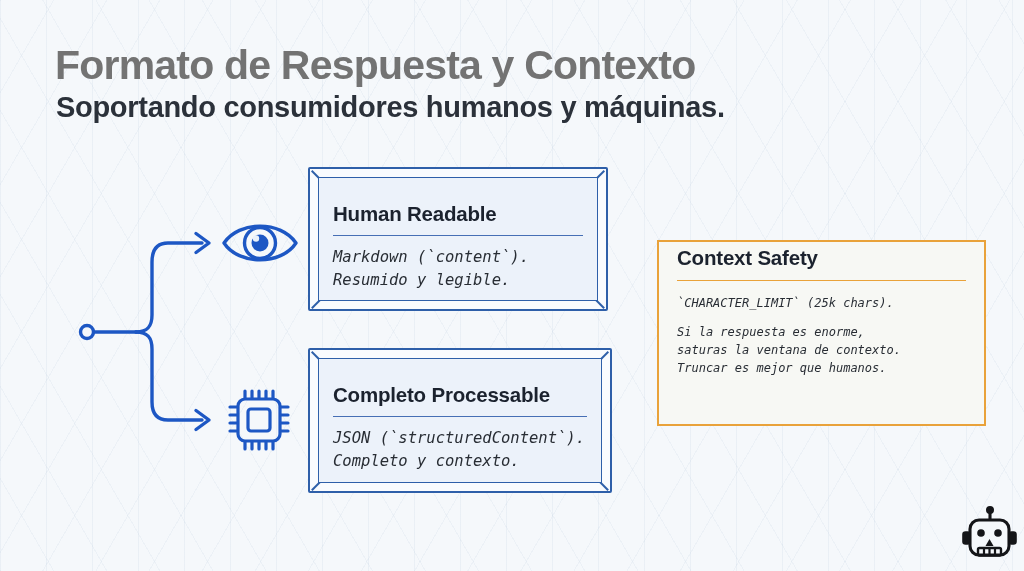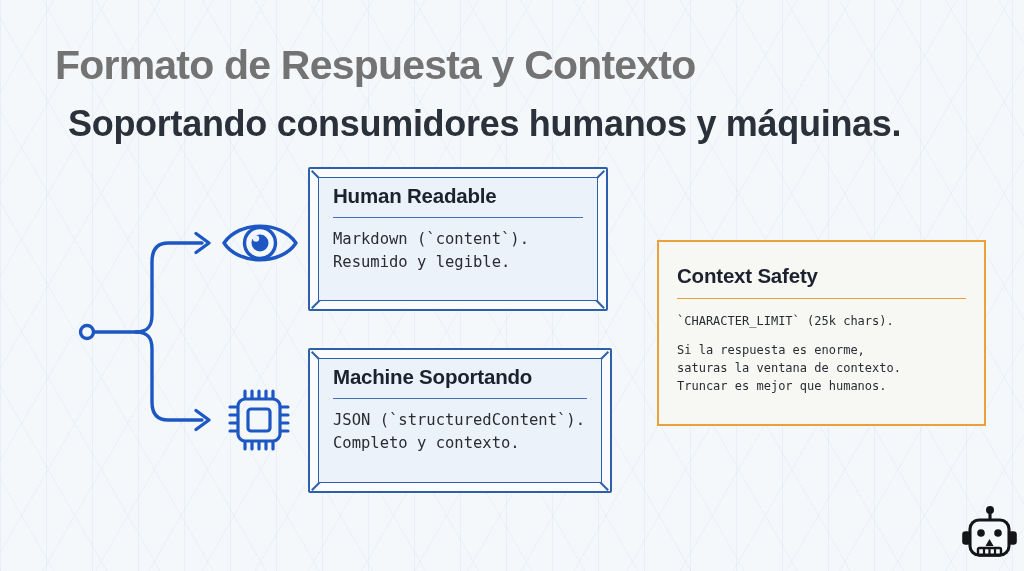--- a/index.html
+++ b/index.html
@@ -14,68 +14,69 @@
     position:relative;
   }
   .stage{position:absolute;inset:0;}
 
   
   .title{
     position:absolute;left:55px;top:42px;margin:0;
     font-size:41px;font-weight:700;letter-spacing:-0.8px;color:#737373;
   }
   .subtitle{
-    position:absolute;left:55px;top:90px;margin:13px;
-    font-size:36px;font-weight:600;letter-spacing:-0.3px;color:#2b313a;
+    position:absolute;left:55px;top:90px;margin:1px;
+    font-size:29px;font-weight:600;letter-spacing:-0.3px;color:#2b313a;
   }
 
   
   .art{position:absolute;inset:0;width:1024px;height:571px;pointer-events:none;}
 
   
   .panel{position:absolute;box-sizing:border-box;}
   .panel.blue{
     background:#f9fbfe;
     border:2px solid #2e5fa9;
     border-radius:2px;
   }
   .panel.blue .inner{
     position:absolute;inset:8px;
     border:1.5px solid #2e5fa9;
     background:#ecf2fa;
     box-sizing:border-box;
-    padding:4px 14px;
+    padding:22px 14px;
   }
   .bv{position:absolute;width:12px;height:1.8px;background:#2e5fa9;}
   .bv.tl{left:0px;top:4.5px;transform:rotate(45deg);}
   .bv.tr{right:0px;top:4.5px;transform:rotate(-45deg);}
   .bv.bl{left:0px;bottom:4.5px;transform:rotate(-45deg);}
   .bv.br{right:0px;bottom:4.5px;transform:rotate(45deg);}
 
   #panel-human{left:308px;top:167px;width:300px;height:144px;}
   #panel-machine{left:308px;top:348px;width:304px;height:145px;}
 
   .card-title{
     font-size:20.5px;font-weight:600;color:#1b222e;letter-spacing:-0.2px;
     margin:2px 0 9px 0;
   }
   .rule{height:0;border:0;border-top:1.5px solid #466fb5;margin:0 0 10px 0;}
   .mono{
     font-family:"DejaVu Sans Mono","Liberation Mono",monospace;
     font-size:15.5px;color:#282d34;line-height:1.5;
     white-space:pre-line;
+    font-style:italic;
   }
 
   
   #panel-context{
     left:657px;top:240px;width:329px;height:186px;
     background:#f7f8f4;
     border:2.5px solid #e9a23a;
     box-sizing:border-box;
-    padding:20px 18px;
+    padding:2px 18px;
   }
   #panel-context .rule{border-top:1.5px solid #e9a23a;margin:10px 0 13px 0;}
   #panel-context .mono{font-size:12px;}
   #panel-context .mono.body{margin-top:11px;}
 </style>
 </head>
 <body>
 
 <div class="stage">
 
@@ -134,21 +135,21 @@
 Resumido y legible.</div>
     </div>
   </section>
 
   <section class="panel blue" id="panel-machine">
     <span class="bv tl"></span>
     <span class="bv tr"></span>
     <span class="bv bl"></span>
     <span class="bv br"></span>
     <div class="inner">
-      <div class="card-title">Machine Soportando</div>
+      <div class="card-title">Completo Processable</div>
       <hr class="rule">
       <div class="mono">JSON (`structuredContent`).
 Completo y contexto.</div>
     </div>
   </section>
 
   <aside class="panel" id="panel-context">
     <div class="card-title">Context Safety</div>
     <hr class="rule">
     <div class="mono">`CHARACTER_LIMIT` (25k chars).</div>

